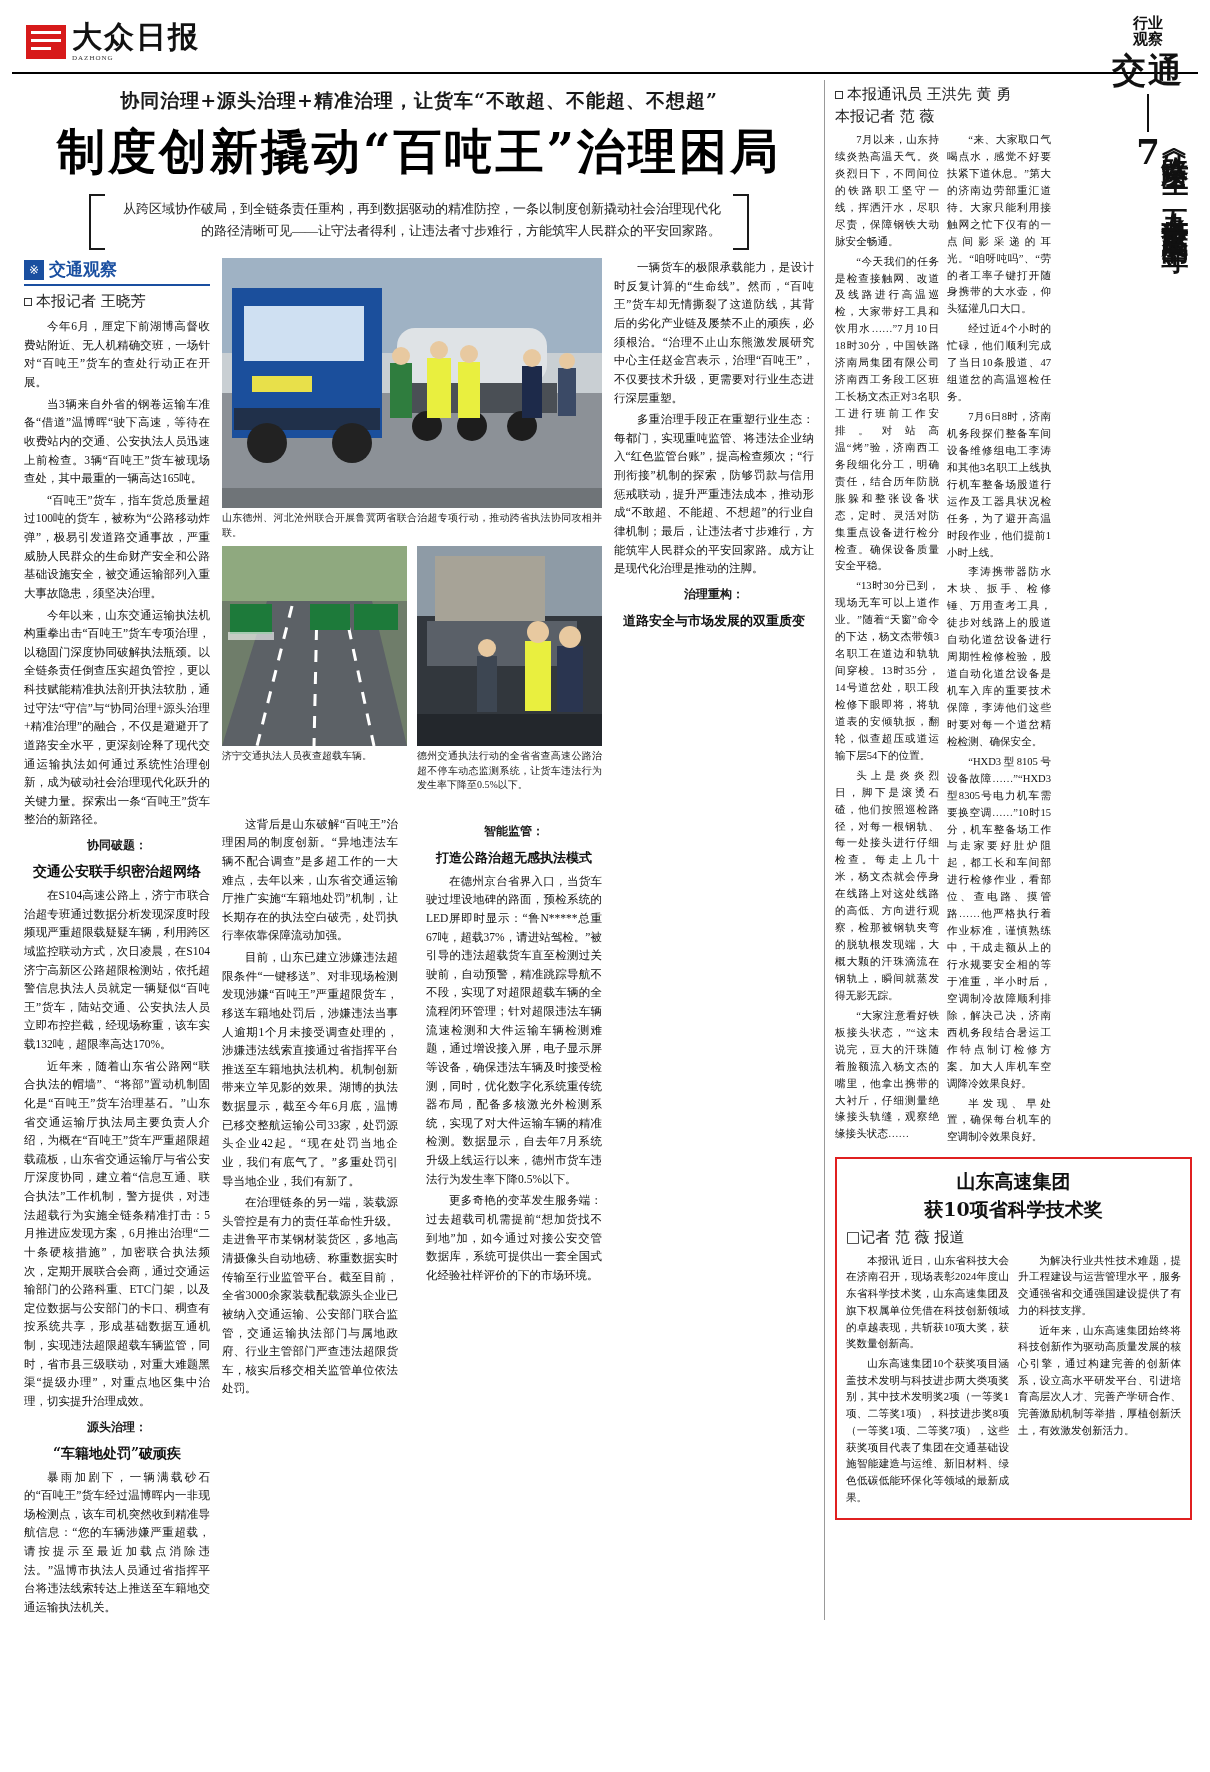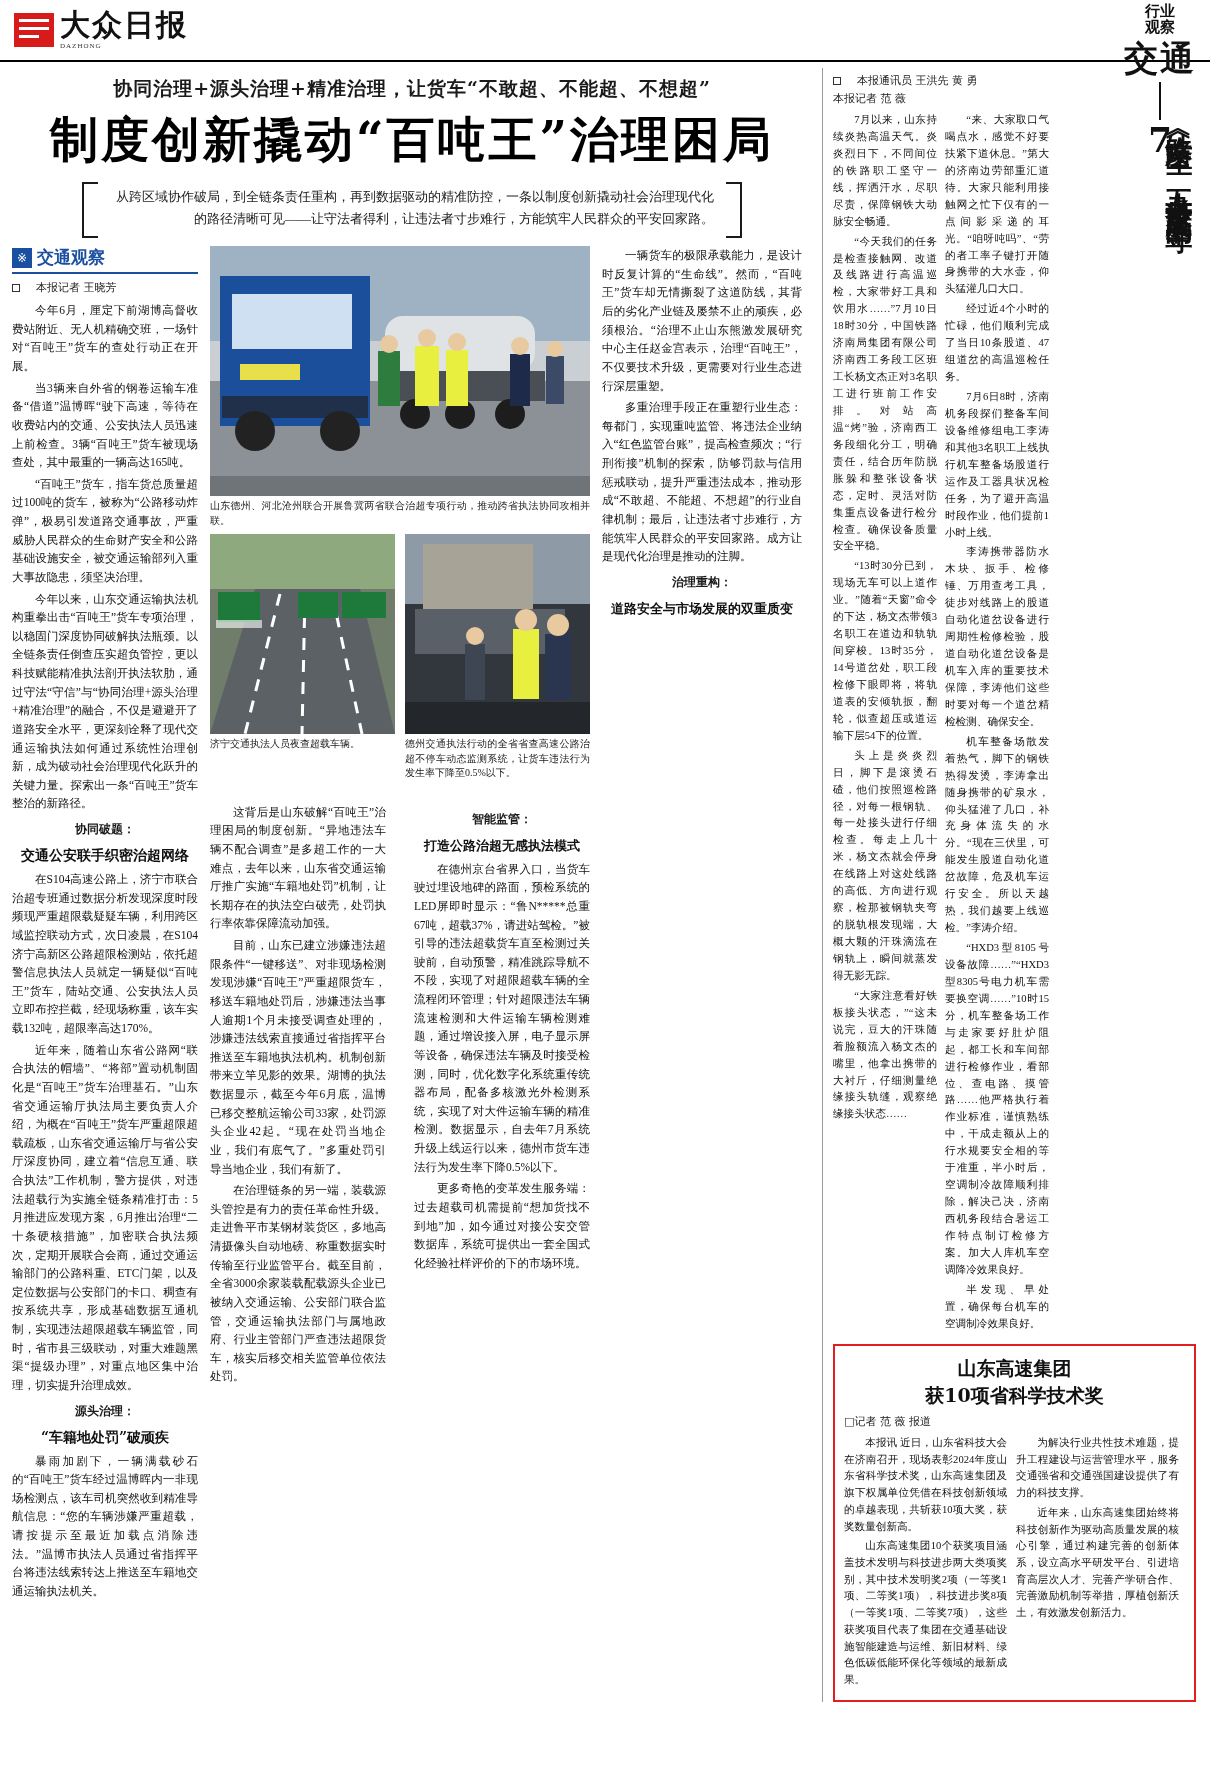--- a/index.html
+++ b/index.html
@@ -6,21 +6,21 @@
   html, body { margin: 0; padding: 0; }
   body {
     width: 1210px;
     height: 1772px;
     background: #ffffff;
     font-family: "Liberation Serif", "DejaVu Serif", serif;
     color: #111;
     position: relative;
     overflow: hidden;
   }
-  .page { position: relative; width: 1210px; height: 1772px; padding: 0; }
+  .page { position: relative; width: 1210px; height: 1772px; padding: 12px; }
 
   
   .masthead {
     display: flex;
     align-items: flex-start;
     padding: 10px 14px 6px 14px;
     border-bottom: 2px solid #000;
     position: relative;
     height: 62px;
   }
@@ -103,22 +103,22 @@
   }
   .sec-badge .mark {
     width: 20px; height: 20px; background: #1a4fa0; color: #fff;
     font-size: 12px; display: flex; align-items: center; justify-content: center;
     font-family: "DejaVu Sans", sans-serif;
   }
   .sec-badge .txt {
     color: #1a4fa0; font-size: 17px; font-weight: 700; font-family: "DejaVu Serif", serif;
   }
   .byline {
-    font-size: 11px; color: #222; margin: 5px 0 6px 0;
-    font-family: "DejaVu Sans", sans-serif; display:flex; align-items:center; gap:16px;
+    font-size: 15px; color: #222; margin: 5px 0 6px 0;
+    font-family: "DejaVu Sans", sans-serif; display:flex; align-items:center; gap:4px;
   }
   .byline .sq { width: 8px; height: 8px; border: 1px solid #333; display: inline-block; }
 
   p.body {
     font-size: 11.5px; line-height: 1.62; text-indent: 2em; margin: 0 0 3px 0;
     text-align: justify; color: #111;
   }
   .subhead {
     text-align: center; font-size: 14px; font-weight: 700; margin: 9px 0 5px 0;
     font-family: "DejaVu Serif", serif;
@@ -338,21 +338,20 @@
               <p class="body">“今天我们的任务是检查接触网、改道及线路进行高温巡检，大家带好工具和饮用水……”7月10日18时30分，中国铁路济南局集团有限公司济南西工务段工区班工长杨文杰正对3名职工进行班前工作安排。对站高温“烤”验，济南西工务段细化分工，明确责任，结合历年防脱胀躲和整张设备状态，定时、灵活对防集重点设备进行检分检查。确保设备质量安全平稳。</p>
               <p class="body">“13时30分已到，现场无车可以上道作业。”随着“天窗”命令的下达，杨文杰带领3名职工在道边和轨轨间穿梭。13时35分，14号道岔处，职工段检修下眼即将，将轨道表的安倾轨扳，翻轮，似查超压或道运输下层54下的位置。</p>
               <p class="body">头上是炎炎烈日，脚下是滚烫石碴，他们按照巡检路径，对每一根钢轨、每一处接头进行仔细检查。每走上几十米，杨文杰就会停身在线路上对这处线路的高低、方向进行观察，检那被钢轨夹弯的脱轨根发现端，大概大颗的汗珠滴流在钢轨上，瞬间就蒸发得无影无踪。</p>
               <p class="body">“大家注意看好铁板接头状态，”“这未说完，豆大的汗珠随着脸额流入杨文杰的嘴里，他拿出携带的大衬斤，仔细测量绝缘接头轨缝，观察绝缘接头状态……</p>
             </div>
             <div class="rcol">
               <p class="body">“来、大家取口气喝点水，感觉不好要扶紧下道休息。”第大的济南边劳部重汇道待。大家只能利用接触网之忙下仅有的一点间影采递的耳光。“咱呀吨吗”、“劳的者工率子键打开随身携带的大水壶，仰头猛灌几口大口。</p>
               <p class="body">经过近4个小时的忙碌，他们顺利完成了当日10条股道、47组道岔的高温巡检任务。</p>
               <p class="body">7月6日8时，济南机务段探们整备车间设备维修组电工李涛和其他3名职工上线执行机车整备场股道行运作及工器具状况检任务，为了避开高温时段作业，他们提前1小时上线。</p>
               <p class="body">李涛携带器防水木块、扳手、检修锤、万用查考工具，徒步对线路上的股道自动化道岔设备进行周期性检修检验，股道自动化道岔设备是机车入库的重要技术保障，李涛他们这些时要对每一个道岔精检检测、确保安全。</p>
-              <p class="body">机车整备场散发着热气，脚下的钢铁热得发烫，李涛拿出随身携带的矿泉水，仰头猛灌了几口，补充身体流失的水分。“现在三伏里，可能发生股道自动化道岔故障，危及机车运行安全。所以天越热，我们越要上线巡检。”李涛介绍。</p>
               <p class="body">“HXD3型8105号设备故障……”“HXD3型8305号电力机车需要换空调……”10时15分，机车整备场工作与走家要好肚炉阻起，都工长和车间部进行检修作业，看部位、查电路、摸管路……他严格执行着作业标准，谨慎熟练中，干成走额从上的行水规要安全相的等于准重，半小时后，空调制冷故障顺利排除，解决己决，济南西机务段结合暑运工作特点制订检修方案。加大人库机车空调降冷效果良好。</p>
               <p class="body">半发现、早处置，确保每台机车的空调制冷效果良好。</p>
             </div>
           </div>
           <div class="vtitle">铁路《医生》：五十多摄氏度下的坚守</div>
         </div>
 
         <div class="redbox">
           <h3>山东高速集团</h3>
           <h3>获10项省科学技术奖</h3>

